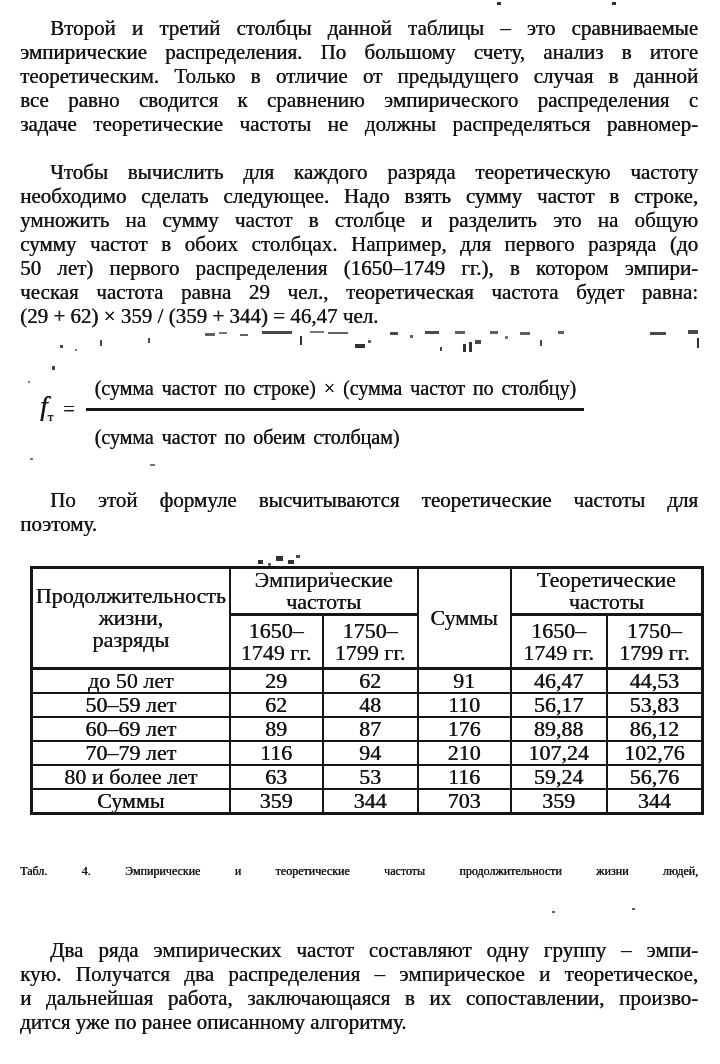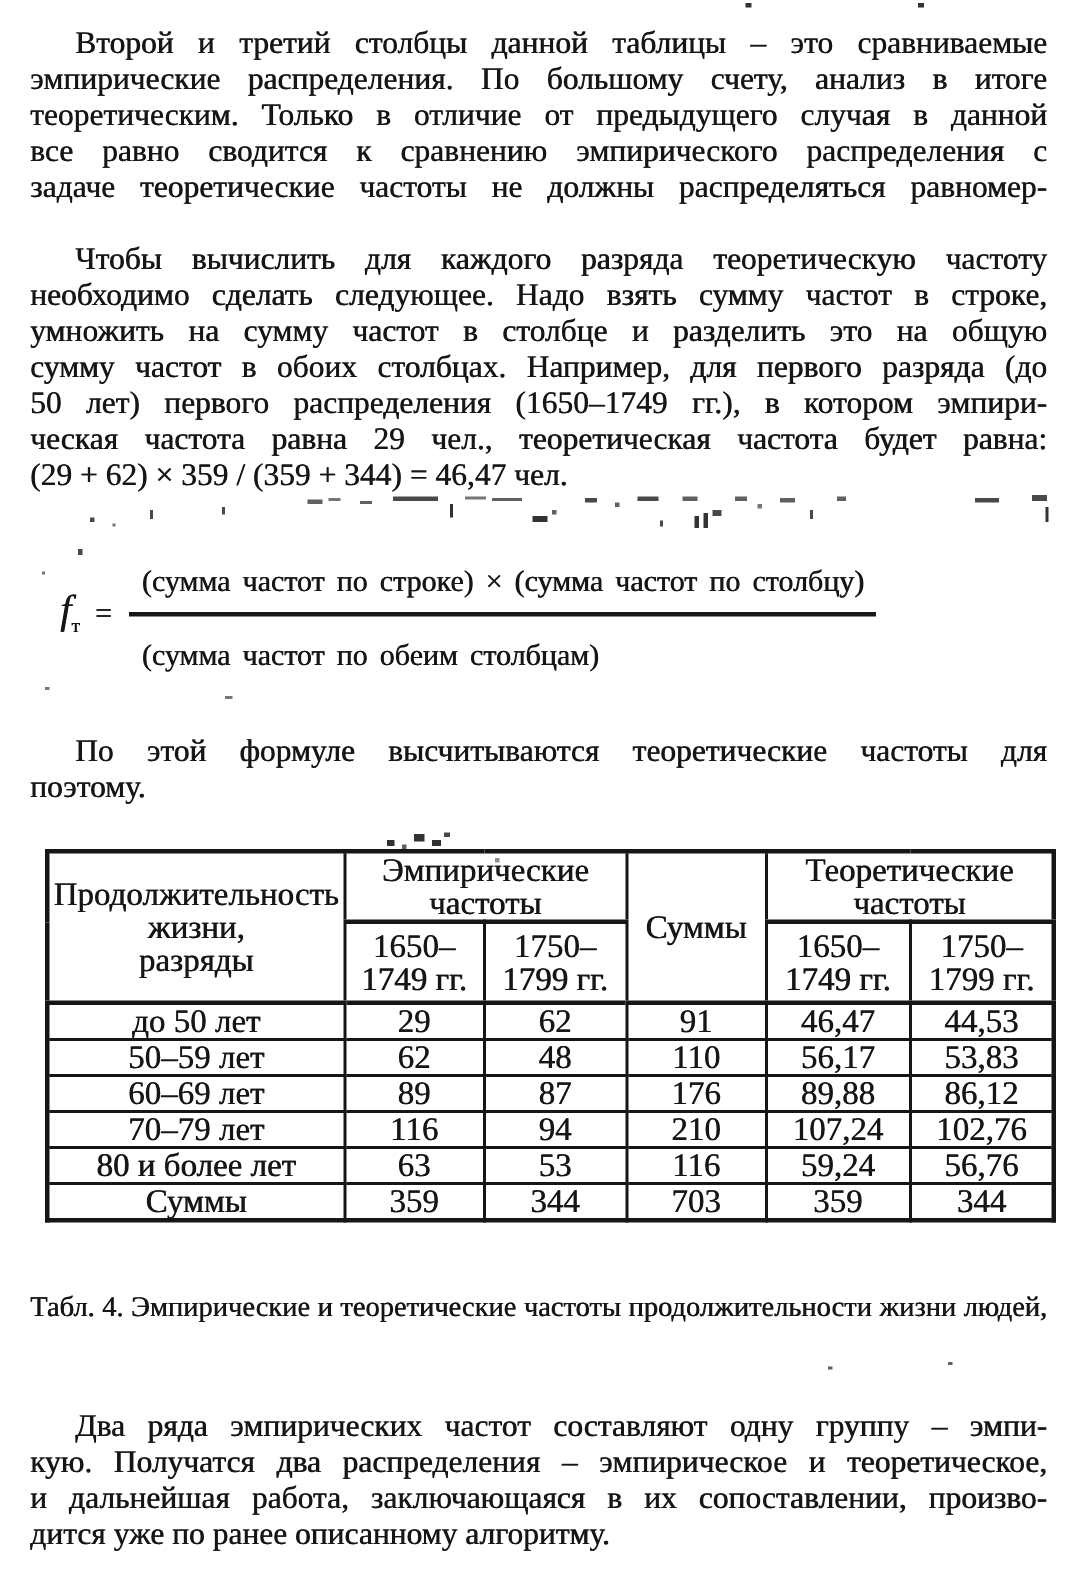--- a/index.html
+++ b/index.html
@@ -10,21 +10,21 @@
     text-shadow:0.4px 0 0 currentColor;
   }
   .para{position:absolute;left:20px;width:678px;font-size:21px;line-height:24px;}
   .tline{text-align:justify;text-align-last:justify;}
   .tline.last{text-align-last:left;}
   .tline.first{text-indent:30px;}
   .p1{top:16px;}
   .p2{top:160px;}
   .p3{top:488px;}
   .p4{top:938px;}
-  .cap{top:860px;font-size:19px;line-height:23px;}
+  .cap{top:860px;font-size:12px;line-height:23px;}
 
   .formula{position:absolute;left:40px;top:376px;display:flex;align-items:flex-start;font-size:20px;}
   .lhs{font-style:italic;font-size:27px;line-height:24px;position:relative;top:18px;}
   .lhs sub{font-style:normal;font-size:13px;}
   .eq{margin-left:10px;line-height:24px;position:relative;top:21px;}
   .frac{display:flex;flex-direction:column;align-items:flex-start;margin-left:12px;word-spacing:3px;}
   .frac .num{line-height:24px;padding:0 8px 8px 8px;white-space:nowrap;}
   .frac .bar{align-self:stretch;height:3px;background:#161616;}
   .frac .den{line-height:24px;padding:14px 8px 0 8px;white-space:nowrap;}
 

